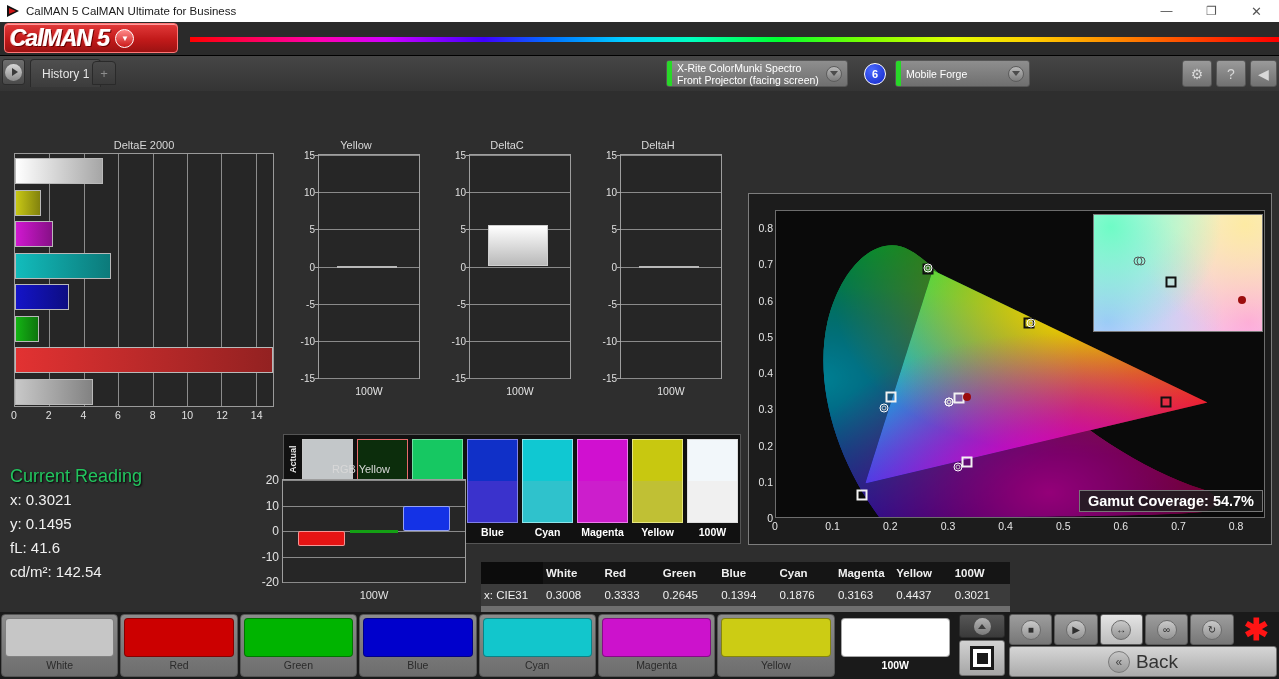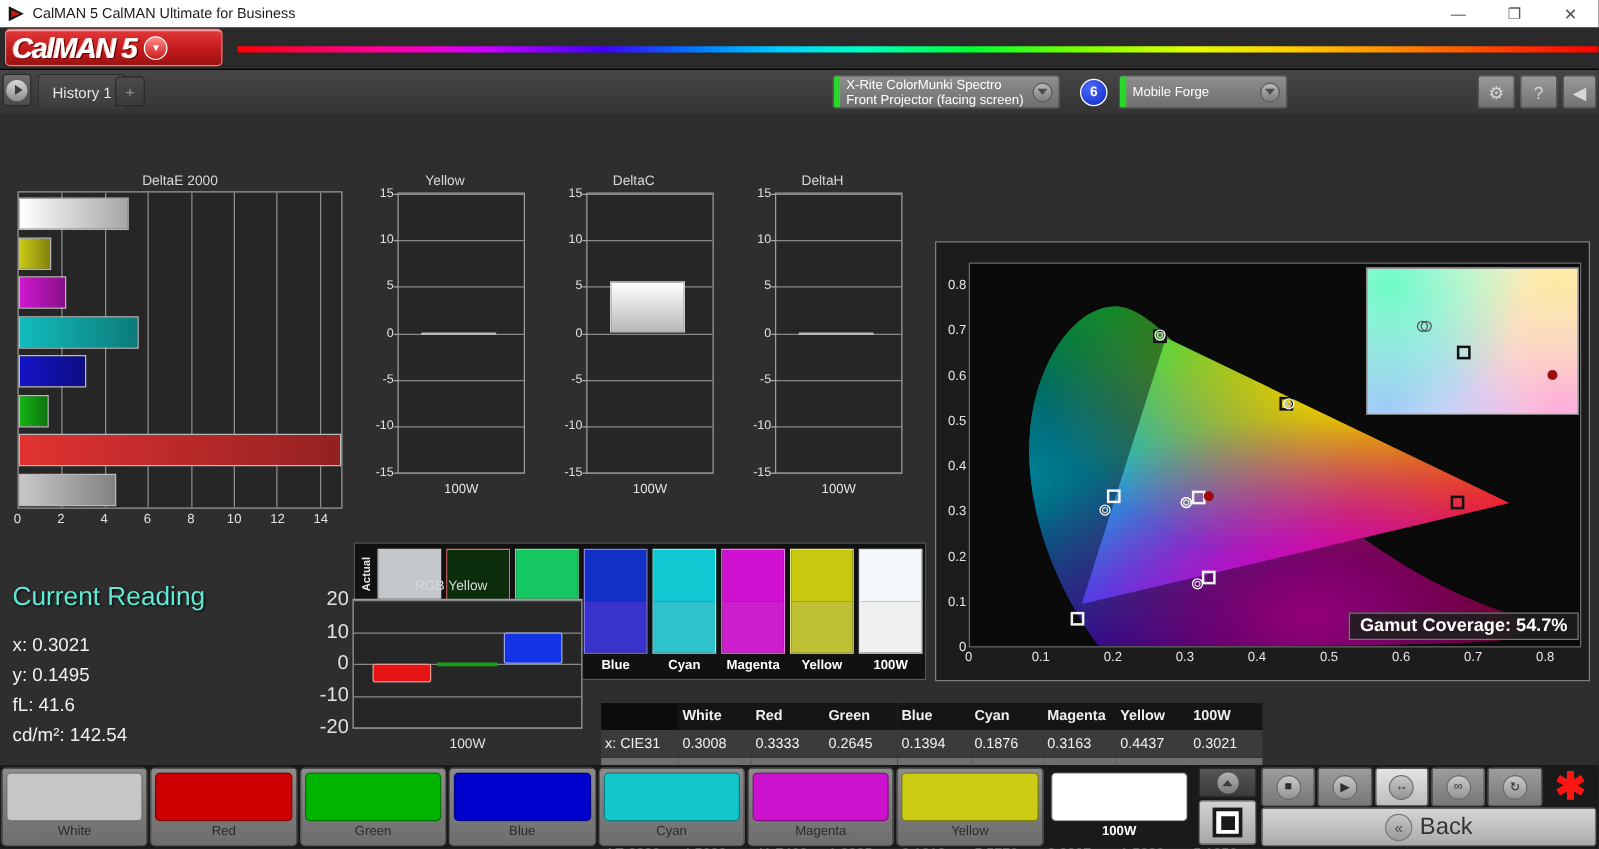--- a/index.html
+++ b/index.html
@@ -217,29 +217,29 @@
   .mk-sq.w{ border-color:#f2f2f2; }
   .mk-ci{ position:absolute; width:9px;height:9px;border-radius:50%;
     border:1.5px solid #ffffff; transform:translate(-50%,-50%); }
   .mk-dot{ position:absolute; width:8px;height:8px;border-radius:50%;
     background:#9b0d0d; transform:translate(-50%,-50%); }
   .mk-sm{ position:absolute; width:5px;height:5px;border-radius:50%;
     border:1px solid #cfcfcf; transform:translate(-50%,-50%); }
 
   
   #reading{ position:absolute; left:10px; top:375px; width:230px; }
-  #reading .hd{ font-size:21px; color:#5eead4; margin-bottom:18px; text-shadow:1px 1px 2px #000;}
+  #reading .hd{ font-size:18px; color:#22c55e; margin-bottom:4px; text-shadow:1px 1px 2px #000;}
   #reading .row{ font-size:15px; color:#f0f0f0; margin-bottom:7px; }
 
   
   #rgbbal{ position:absolute; left:250px; top:372px; width:222px; height:146px; }
   #rgbbal .plot{ position:absolute; left:32px; top:16px; right:6px; bottom:26px;
     background:#262626; border:1px solid #9e9e9e; }
   #rgbbal .hline{ position:absolute; left:0;right:0;height:1px;background:#8a8a8a; }
-  #rgbbal .ytick{ position:absolute; right:100%; font-size:16px;color:#e2e2e2;
+  #rgbbal .ytick{ position:absolute; right:100%; font-size:12px;color:#e2e2e2;
     transform:translateY(-50%); padding-right:4px; }
   #rgbbal .bar{ position:absolute; }
   #rgbbal .xlabel{ position:absolute; bottom:8px; left:32px; right:6px;
     text-align:center; font-size:11px; color:#e2e2e2; }
 
   
   #datatable{ position:absolute; left:481px; top:471px; width:529px; }
   #datatable table{ border-collapse:collapse; width:100%; table-layout:fixed; }
   #datatable th, #datatable td{
     font-size:11.5px; color:#f0f0f0; text-align:left; padding:2px 3px;

